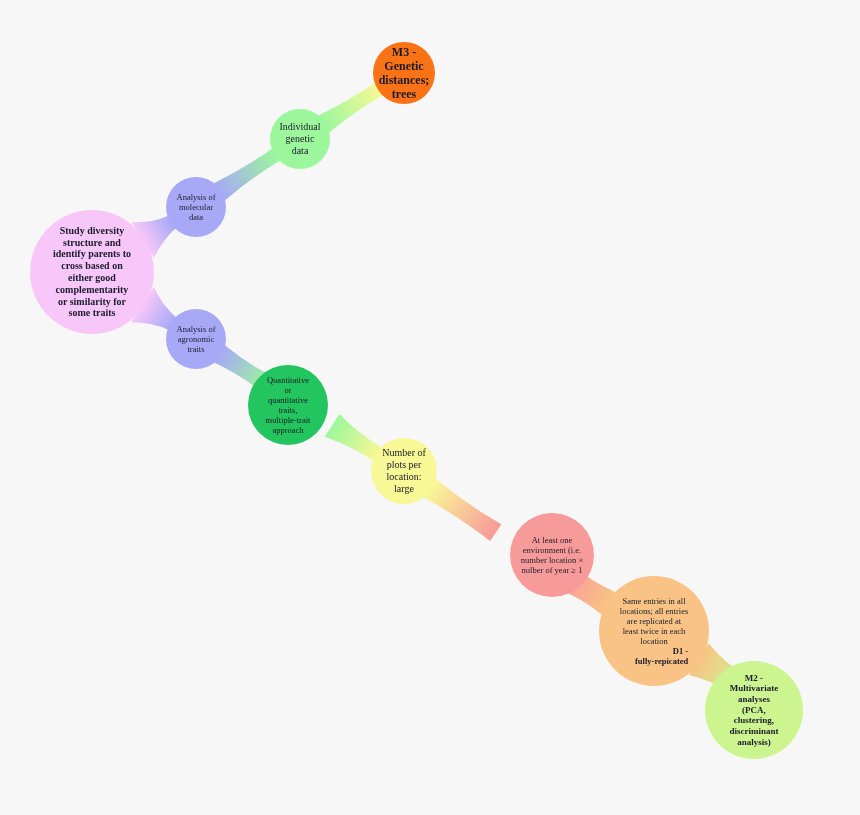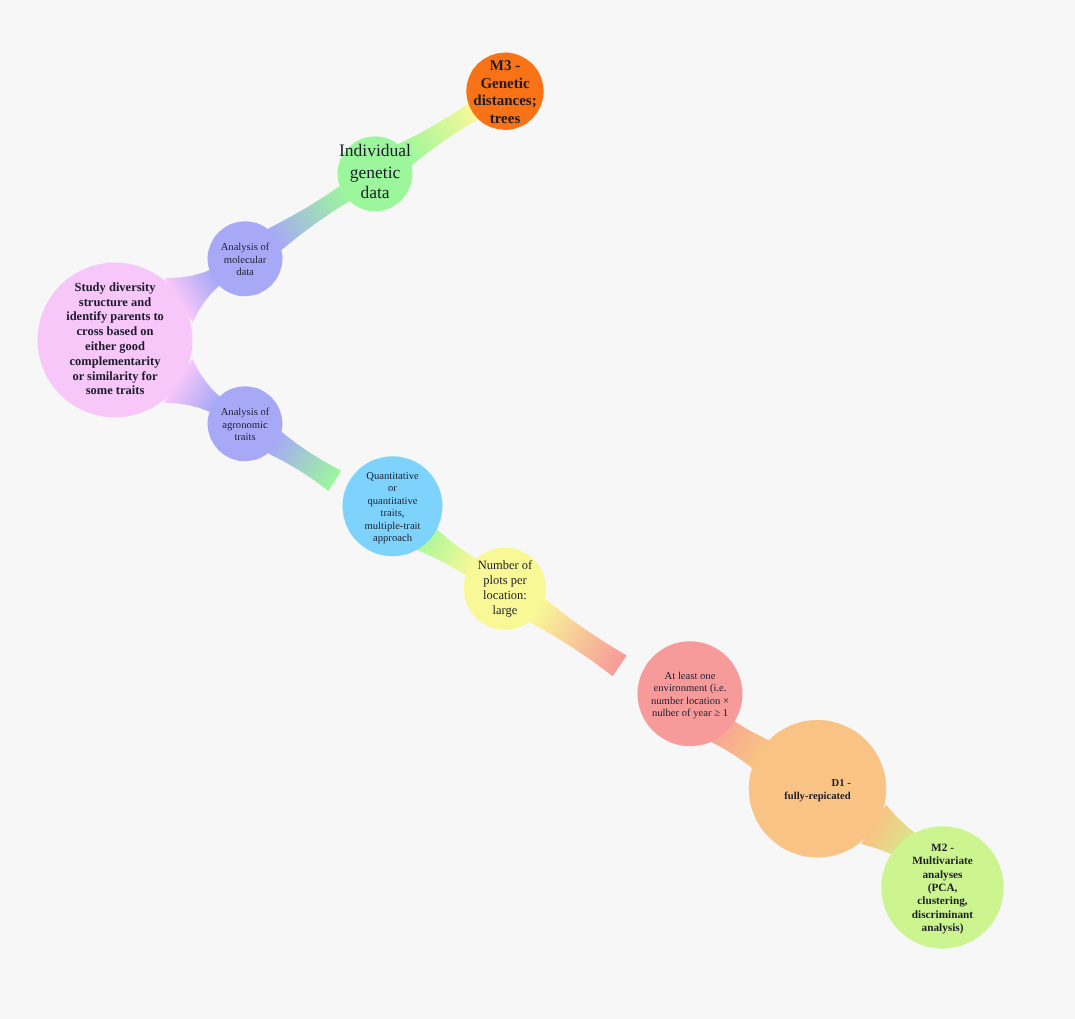--- a/index.html
+++ b/index.html
@@ -117,42 +117,42 @@
 some traits</span>
         </div>
       </div>
       <div class="node" style="left: 166px; top: 177px; width: 60px; height: 60px; background: rgb(167, 169, 246); font-size: 8.5px; color: rgb(27, 27, 43);">
         <div>
           <span class="label">Analysis of
 molecular
 data</span>
         </div>
       </div>
-      <div class="node" style="left: 270px; top: 109px; width: 60px; height: 60px; background: rgb(156, 247, 156); font-size: 14px; color: rgb(27, 27, 43);">
+      <div class="node" style="left: 270px; top: 109px; width: 60px; height: 60px; background: rgb(156, 247, 156); font-size: 10px; color: rgb(27, 27, 43);">
         <div>
           <span class="label">Individual
 genetic data</span>
         </div>
       </div>
       <div class="node bold" style="left: 373px; top: 42px; width: 62px; height: 62px; background: #f97316; font-size: 12px; color: rgb(27, 27, 43);">
         <div>
           <span class="label">M3 -
 Genetic
 distances;
 trees</span>
         </div>
       </div>
       <div class="node" style="left: 166px; top: 309px; width: 60px; height: 60px; background: rgb(167, 169, 246); font-size: 8.5px; color: rgb(27, 27, 43);">
         <div>
           <span class="label">Analysis of
 agronomic
 traits</span>
         </div>
       </div>
-      <div class="node" style="left: 274px; top: 365px; width: 80px; height: 80px; background: #7dd3fc; font-size: 8.5px; color: rgb(27, 27, 43);">
+      <div class="node" style="left: 248px; top: 365px; width: 80px; height: 80px; background: #22c55e; font-size: 8.5px; color: rgb(27, 27, 43);">
         <div>
           <span class="label">Quantitative
 or
 quantitative
 traits,
 multiple-trait
 approach</span>
         </div>
       </div>
       <div class="node" style="left: 371px; top: 438px; width: 66px; height: 66px; background: rgb(248, 248, 151); font-size: 10px; color: rgb(27, 27, 43);">
@@ -166,20 +166,25 @@
       <div class="node" style="left: 510px; top: 513px; width: 84px; height: 84px; background: rgb(247, 154, 154); font-size: 8.5px; color: rgb(27, 27, 43);">
         <div>
           <span class="label">At least one
 environment (i.e.
 number location ×
 nulber of year ≥ 1</span>
         </div>
       </div>
       <div class="node" style="left: 599px; top: 576px; width: 110px; height: 110px; background: rgb(248, 195, 132); font-size: 8.5px; color: rgb(27, 27, 43);">
         <div>
+          <span class="label">Same entries in all
+locations; all entries
+are replicated at
+least twice in each
+location</span>
           <span class="label" style="font-weight: bold; text-align: right;">D1 -
 fully-repicated</span>
         </div>
       </div>
       <div class="node bold" style="left: 705px; top: 661px; width: 98px; height: 98px; background: rgb(204, 245, 143); font-size: 9px; color: rgb(27, 27, 43);">
         <div>
           <span class="label">M2 -
 Multivariate
 analyses
 (PCA,

